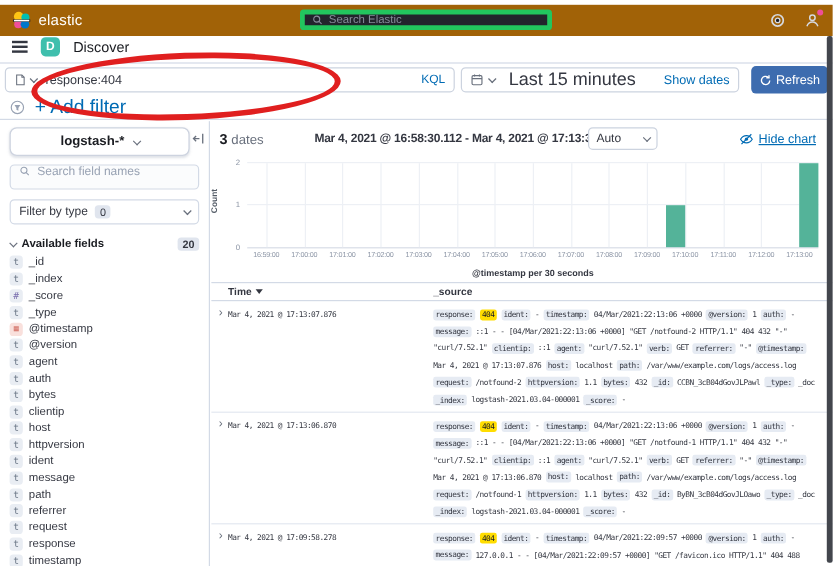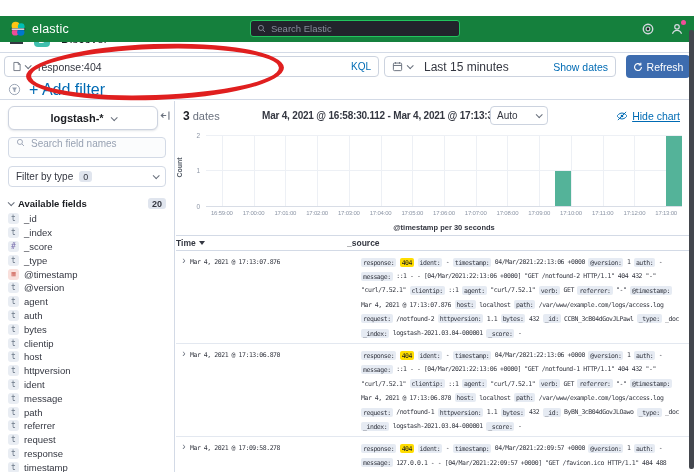--- a/index.html
+++ b/index.html
@@ -1,43 +1,43 @@
 <!DOCTYPE html>
 <html><head>
 <meta charset="utf-8">
 <style>
   * { margin:0; padding:0; box-sizing:border-box; }
   html,body { width:694px; height:472px; overflow:hidden; }
   body { position:relative; background:#fff; font-family:"Liberation Sans", sans-serif; color:#343741; }
 
   
-  #topnav { position:absolute; top:16px; left:0; right:0; height:26px; background:#15803d; display:flex; align-items:center; padding:0 10px; z-index:5; }
+  #topnav { position:absolute; top:4px; left:0; right:0; height:26px; background:#a16207; display:flex; align-items:center; padding:0 10px; z-index:5; }
   .brand { color:#fff; font-size:12.5px; margin-left:6px; letter-spacing:.2px; }
   .logo { width:16px; height:16px; }
-  .topsearch { position:absolute; left:250px; top:4px; width:210px; height:17px; border:1px solid #22c55e; border-radius:3px; display:flex; align-items:center; gap:5px; padding:0 6px; color:#878d9b; font-size:9.5px; background:#22242c; }
+  .topsearch { position:absolute; left:250px; top:4px; width:210px; height:17px; border:4px solid #22c55e; border-radius:3px; display:flex; align-items:center; gap:5px; padding:0 6px; color:#878d9b; font-size:9.5px; background:#22242c; }
   .topnav-right { position:absolute; right:10px; top:0; height:26px; display:flex; align-items:center; gap:15px; }
   .nav-ico { width:14px; height:14px; color:#d6d9e0; position:relative; }
   .dot { position:absolute; top:-2px; right:-2px; width:5px; height:5px; border-radius:50%; background:#f04e98; }
 
   #appbar { position:absolute; top:26px; left:0; right:0; height:27px; background:#fff; border-bottom:1px solid #d3dae6; display:flex; align-items:center; padding:0 10px; z-index:4; }
   .burger { width:13px; display:flex; flex-direction:column; gap:2.5px; cursor:pointer; }
   .burger i { display:block; height:1.6px; background:#343741; }
   .appbadge { width:16px; height:16px; margin-left:11px; border-radius:4px; background:#3fbfad; color:#fff; font-size:10px; font-weight:bold; display:flex; align-items:center; justify-content:center; }
   .apptitle { margin-left:11px; font-size:12px; color:#1a1c21; }
   .app-actions { margin-left:auto; display:flex; gap:17px; font-size:10.5px; color:#006bb4; }
   .app-actions span { cursor:pointer; }
 
   
   #querybar { position:absolute; top:53px; left:0; right:0; height:27px; background:#fff; z-index:3; }
   .qinput { position:absolute; left:4px; top:3px; width:375px; height:21px; border:1px solid #ccd3df; border-radius:4px; background:#fff; display:flex; align-items:center; padding:0 7px; }
   .qleft { display:flex; align-items:center; gap:3px; color:#69707d; }
   .qtext { margin-left:8px; font-size:10.5px; color:#343741; }
   .kql { margin-left:auto; font-size:10px; color:#006bb4; }
   .datepicker { position:absolute; left:384px; top:3px; width:232px; height:21px; border:1px solid #ccd3df; border-radius:4px; background:#fff; display:flex; align-items:center; padding:0 7px; gap:4px; }
-  .drange { margin-left:8px; font-size:12px; color:#343741; }
+  .drange { margin-left:8px; font-size:15px; color:#343741; }
   .showdates { margin-left:auto; font-size:10.5px; color:#006bb4; }
   .refresh-btn { position:absolute; left:626px; top:2px; width:64px; height:23px; background:#3d6caf; border:none; border-radius:4px; color:#fff; font-size:10.5px; font-family:inherit; display:flex; align-items:center; justify-content:center; gap:4px; cursor:pointer; }
 
   #filterbar { position:absolute; top:80px; left:0; right:0; height:20px; background:#fff; border-bottom:1px solid #d3dae6; display:flex; align-items:center; padding:0 8px; gap:8px; z-index:2; }
   .addfilter { font-size:16px; color:#006bb4; }
 
   
   .chev { width:5px; height:5px; border-right:1.4px solid #69707d; border-bottom:1.4px solid #69707d; transform:rotate(45deg) translateY(-1px); display:inline-block; }
   .tri-down { width:0; height:0; border-left:3px solid transparent; border-right:3px solid transparent; border-top:4px solid #343741; display:inline-block; margin-left:3px; }
 
@@ -73,21 +73,21 @@
   .y-axis { position:absolute; left:14px; width:12px; top:6px; bottom:28px; }
   .ytick { position:absolute; right:2px; transform:translateY(50%); font-size:6.5px; color:#8d96a6; line-height:1; }
   .chart-plot { position:absolute; left:30px; right:12px; top:6px; bottom:28px; border-bottom:1px solid #d8dde6; }
   .vgrid { position:absolute; top:0; bottom:0; width:1px; background:#edf0f5; }
   .hgrid { position:absolute; left:0; right:0; height:1px; background:#edf0f5; }
   .bar { position:absolute; bottom:0; background:#54b399; }
   .xtick-row { position:absolute; left:30px; right:12px; bottom:17px; height:8px; }
   .xtick { position:absolute; transform:translateX(-50%); font-size:6px; color:#8d96a6; white-space:nowrap; letter-spacing:-0.2px; }
   .xlabel { position:absolute; left:30px; right:12px; bottom:3px; text-align:center; font-size:7.5px; font-weight:bold; color:#343741; }
 
-  .thead { height:16px; border-top:1px solid #d3dae6; border-bottom:1px solid #d3dae6; display:flex; align-items:center; font-size:8.5px; font-weight:bold; color:#343741; }
+  .thead { height:16px; border-top:1px solid #d3dae6; border-bottom:1px solid #d3dae6; display:flex; align-items:center; padding-left:14px; font-size:8.5px; font-weight:bold; color:#343741; }
   .th-time { width:171px; display:flex; align-items:center; }
   .th-source { flex:1; }
 
   .trow { border-bottom:1px solid #e3e8f0; display:flex; padding:4px 14px 3px 2px; }
   .caret { width:12px; font-size:10px; color:#69707d; line-height:12px; text-align:center; cursor:pointer; }
   .tcell-time, .tcell-source { font-family:"DejaVu Sans Mono", monospace; font-size:6.5px; letter-spacing:-0.45px; color:#343741; }
   .tcell-time { width:171px; padding-top:3px; flex:0 0 auto; }
   .tcell-source { flex:1; line-height:14.2px; }
   .fbadge { background:#e6ebf3; border-radius:2px; padding:0.5px 2px; color:#343741; }
   .hl { background:#ffdd00; border-radius:2px; padding:0.5px 2px; color:#1a1c21; }

